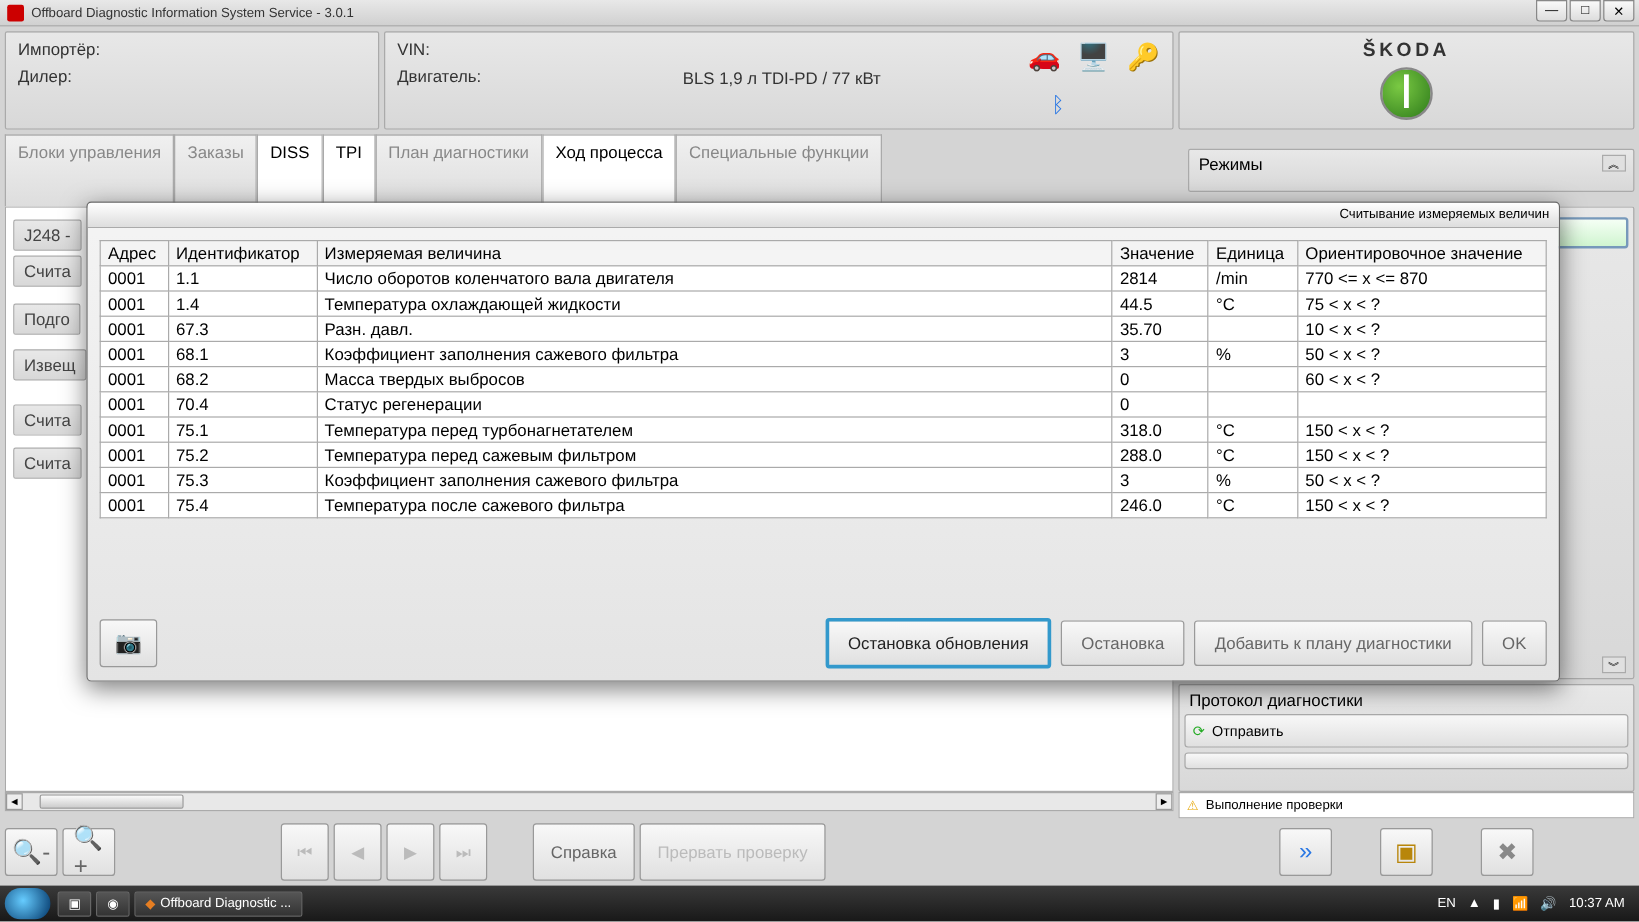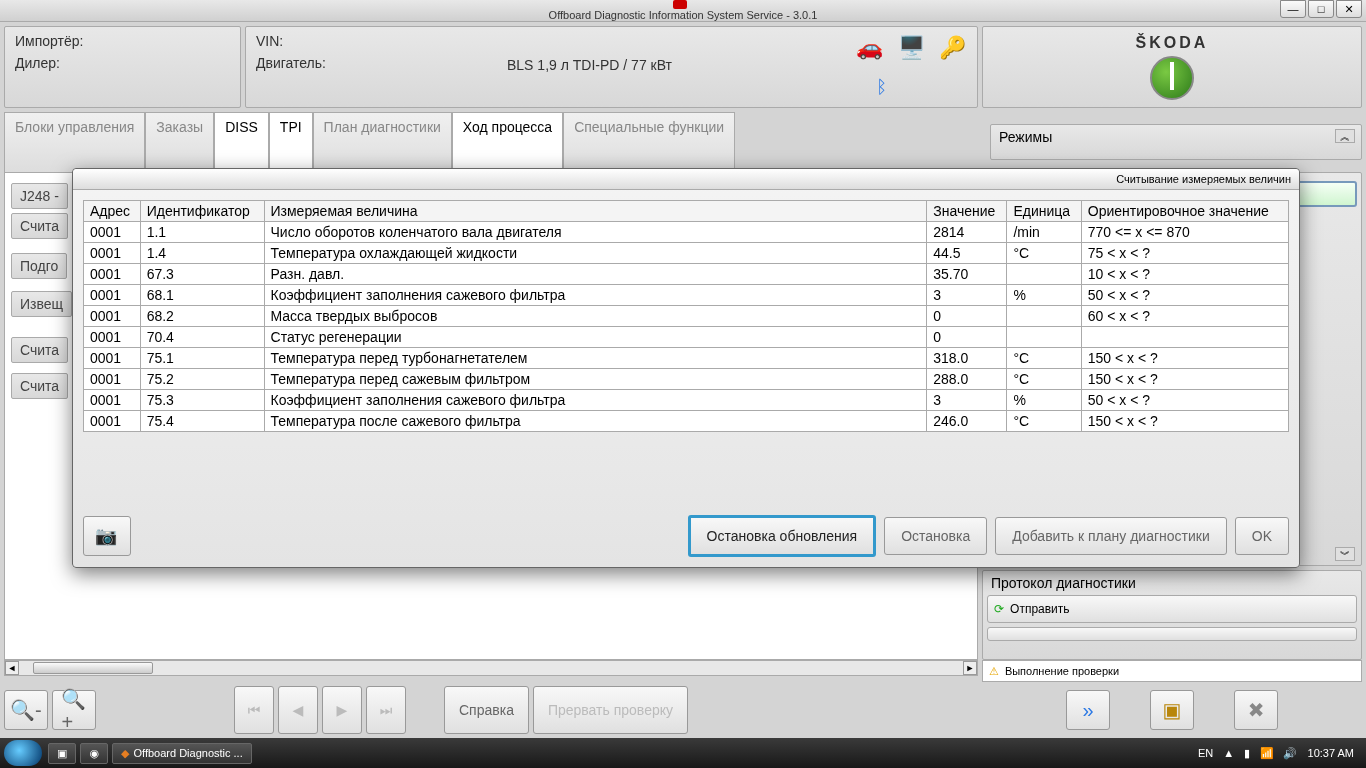--- a/index.html
+++ b/index.html
@@ -1,32 +1,32 @@
 <!DOCTYPE html>
 <html><head>
 <meta charset="utf-8">
 <style>
 * { margin: 0; padding: 0; box-sizing: border-box; font-family: Tahoma, Arial, sans-serif; }
 body { background: #d4d4d4; width: 1366px; height: 768px; overflow: hidden; position: relative; font-size: 12px; }
 
 
-.window-titlebar { height: 22px; background: linear-gradient(#e8e8e8, #d0d0d0); border-bottom: 1px solid #aaa; display: flex; align-items: center; padding: 0 6px; font-size: 11px; color: #333; flex-direction: column; }
+.window-titlebar { height: 22px; background: linear-gradient(#e8e8e8, #d0d0d0); border-bottom: 1px solid #aaa; display: flex; align-items: center; padding: 0 6px; font-size: 11px; color: #333; }
 .window-titlebar .icon { width: 14px; height: 14px; background: #c00; border-radius: 2px; margin-right: 6px; }
 .window-controls { position: absolute; right: 4px; top: 0; display: flex; gap: 2px; }
 .window-controls button { width: 26px; height: 18px; border: 1px solid #888; border-radius: 0 0 3px 3px; background: linear-gradient(#fafafa,#ddd); font-size: 11px; cursor: pointer; }
 
 
 .app { display: flex; flex-direction: column; height: calc(100% - 22px - 30px); }
 .top-row { display: flex; padding: 4px; gap: 4px; }
 .panel { background: linear-gradient(#e8e8e8,#d8d8d8); border: 1px solid #aaa; border-radius: 2px; padding: 6px 10px; font-size: 14px; color: #333; }
-.info-left { width: 237px; height: 82px; }
+.info-left { width: 312px; height: 82px; }
 .info-left div { margin-bottom: 6px; }
 .info-center { flex: 1; height: 82px; position: relative; }
 .info-center .lbl { margin-bottom: 6px; }
-.info-center .engine-val { position: absolute; left: 261px; top: 30px; }
+.info-center .engine-val { position: absolute; left: 248px; top: 30px; }
 .icons-box { position: absolute; right: 10px; top: 8px; display: flex; gap: 14px; align-items: center; font-size: 22px; }
 .brand { width: 380px; height: 82px; display: flex; align-items: center; justify-content: center; flex-direction: column; }
 .brand-text { font-weight: bold; letter-spacing: 3px; font-size: 16px; }
 .brand-logo { width: 44px; height: 44px; border-radius: 50%; background: radial-gradient(circle at 35% 35%, #7ac943, #2d7a1a); border: 2px solid #888; margin-top: 4px; position:relative;}
 .brand-logo:after{content:"";position:absolute;left:50%;top:10%;width:4px;height:70%;background:#fff;transform:translateX(-50%) rotate(0deg);}
 
 
 .tabs-row { display: flex; padding: 0 4px; gap: 0; }
 .tab { border: 1px solid #aaa; border-bottom: none; background: linear-gradient(#f0f0f0,#ddd); padding: 6px 10px; font-size: 14px; color: #888; cursor: pointer; }
 .tab.active { color: #000000; background: #fff; }

